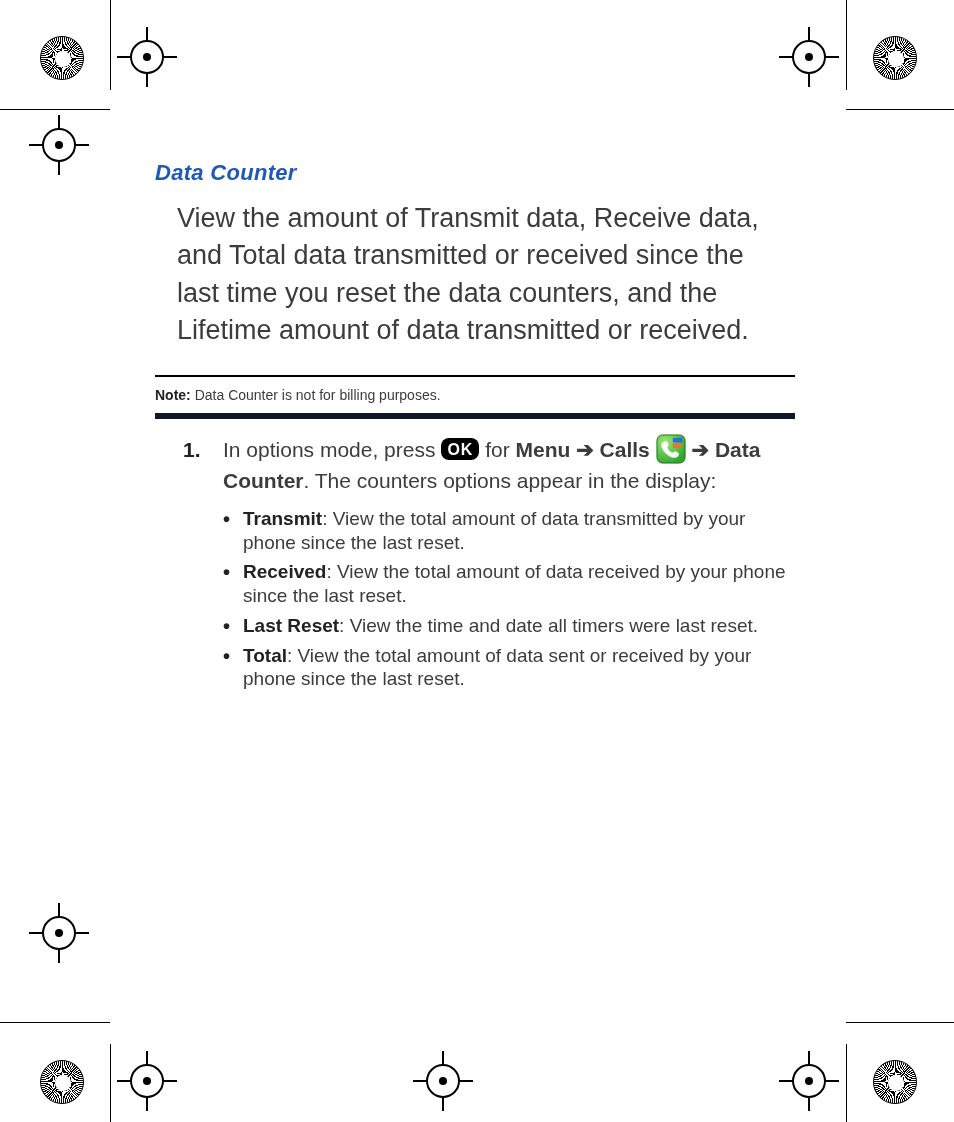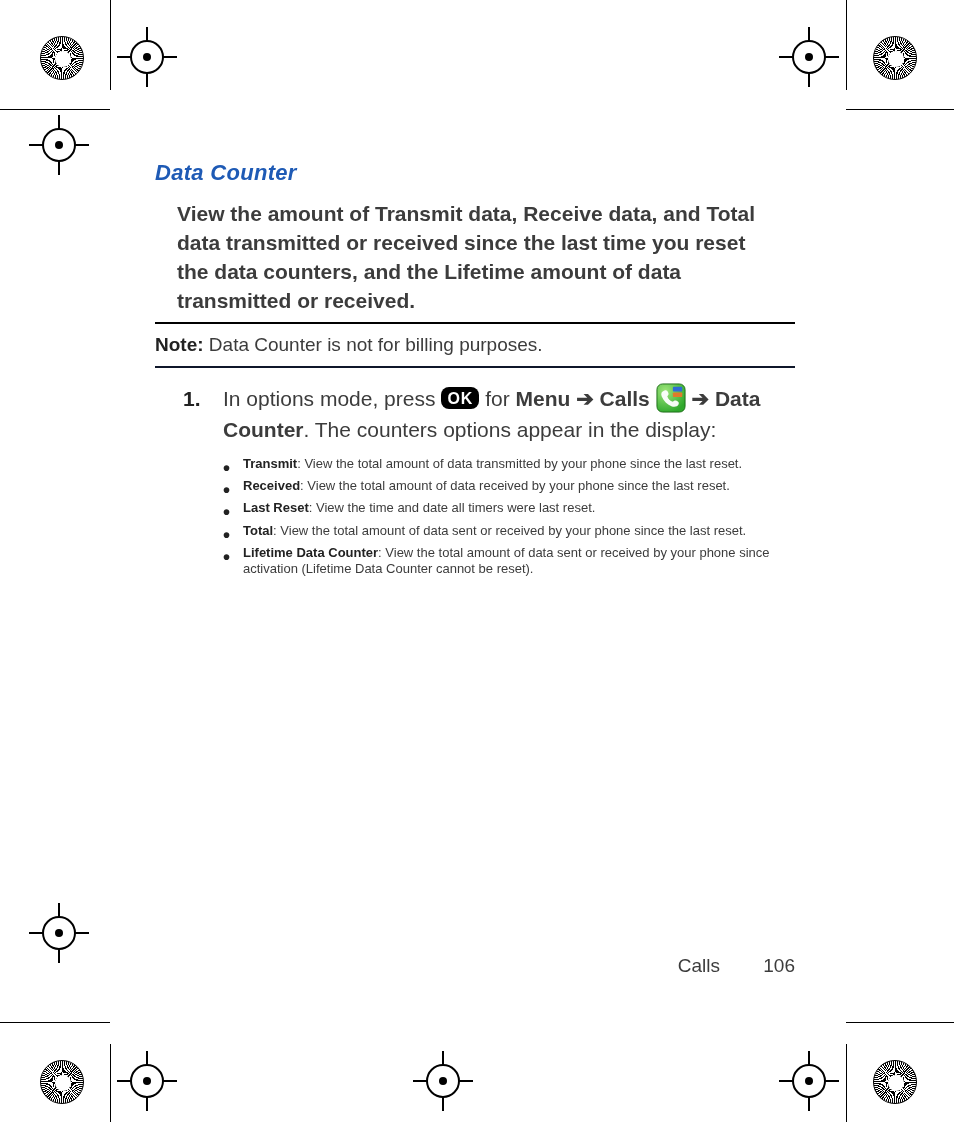--- a/index.html
+++ b/index.html
@@ -85,33 +85,32 @@
   }
   .heading {
     color: #1E5AB5;
     font-weight: 700;
     font-style: italic;
     font-size: 22px;
     letter-spacing: 0.3px;
     margin-bottom: 14px;
   }
   .intro {
-    font-size: 21px;
+    font-size: 27px;
     line-height: 1.38;
     color: #3c3c3c;
-    margin: 0 0 6px 22px;
+    margin: 0 0 26px 22px;
     width: 600px;
-    font-weight: bold;
   }
   .note-wrap {
     border-top: 2px solid #000;
-    border-bottom: 2px solid #0f172a;
+    border-bottom: 6px solid #0f172a;
     padding: 10px 0;
     margin: 6px 0 16px 0;
-    font-size: 19px;
+    font-size: 14px;
     color: #3c3c3c;
   }
   .note-wrap b { font-weight: 800; color:#222; }
 
   ol.steps {
     list-style: none;
     padding: 0;
     margin: 0 0 0 28px;
     counter-reset: step;
   }
@@ -160,21 +159,21 @@
   .arrow { font-weight: 700; }
 
   ul.bullets {
     list-style: none;
     padding: 0;
     margin: 10px 0 0 0;
   }
   ul.bullets > li {
     position: relative;
     padding-left: 20px;
-    font-size: 13px;
+    font-size: 19px;
     line-height: 1.25;
     color: #3c3c3c;
     margin-bottom: 6px;
     font-stretch: condensed;
   }
   ul.bullets > li::before {
     content: "•";
     position: absolute;
     left: 0;
     top: 0;
@@ -296,24 +295,19 @@
           </svg>
         </span>
         <span class="arrow"> ➔ </span>
         <b>Data Counter</b><span>. The counters options appear in the display:</span>
 
         <ul class="bullets">
           <li><b>Transmit</b><span>: View the total amount of data transmitted by your phone since the last reset.</span></li>
           <li><b>Received</b><span>: View the total amount of data received by your phone since the last reset.</span></li>
           <li><b>Last Reset</b><span>: View the time and date all timers were last reset.</span></li>
           <li><b>Total</b><span>: View the total amount of data sent or received by your phone since the last reset.</span></li>
-          <li><b>Lifetime Data Counter</b><span>: View the total amount of data sent or received by your phone since activation (Lifetime Data Counter cannot be reset).</span></li>
         </ul>
       </li>
     </ol>
   </div>
 
-  <div class="footer">
-    <span class="sect">Calls</span>
-    <span>106</span>
-  </div>
 
 </div>
 
 </body></html>

